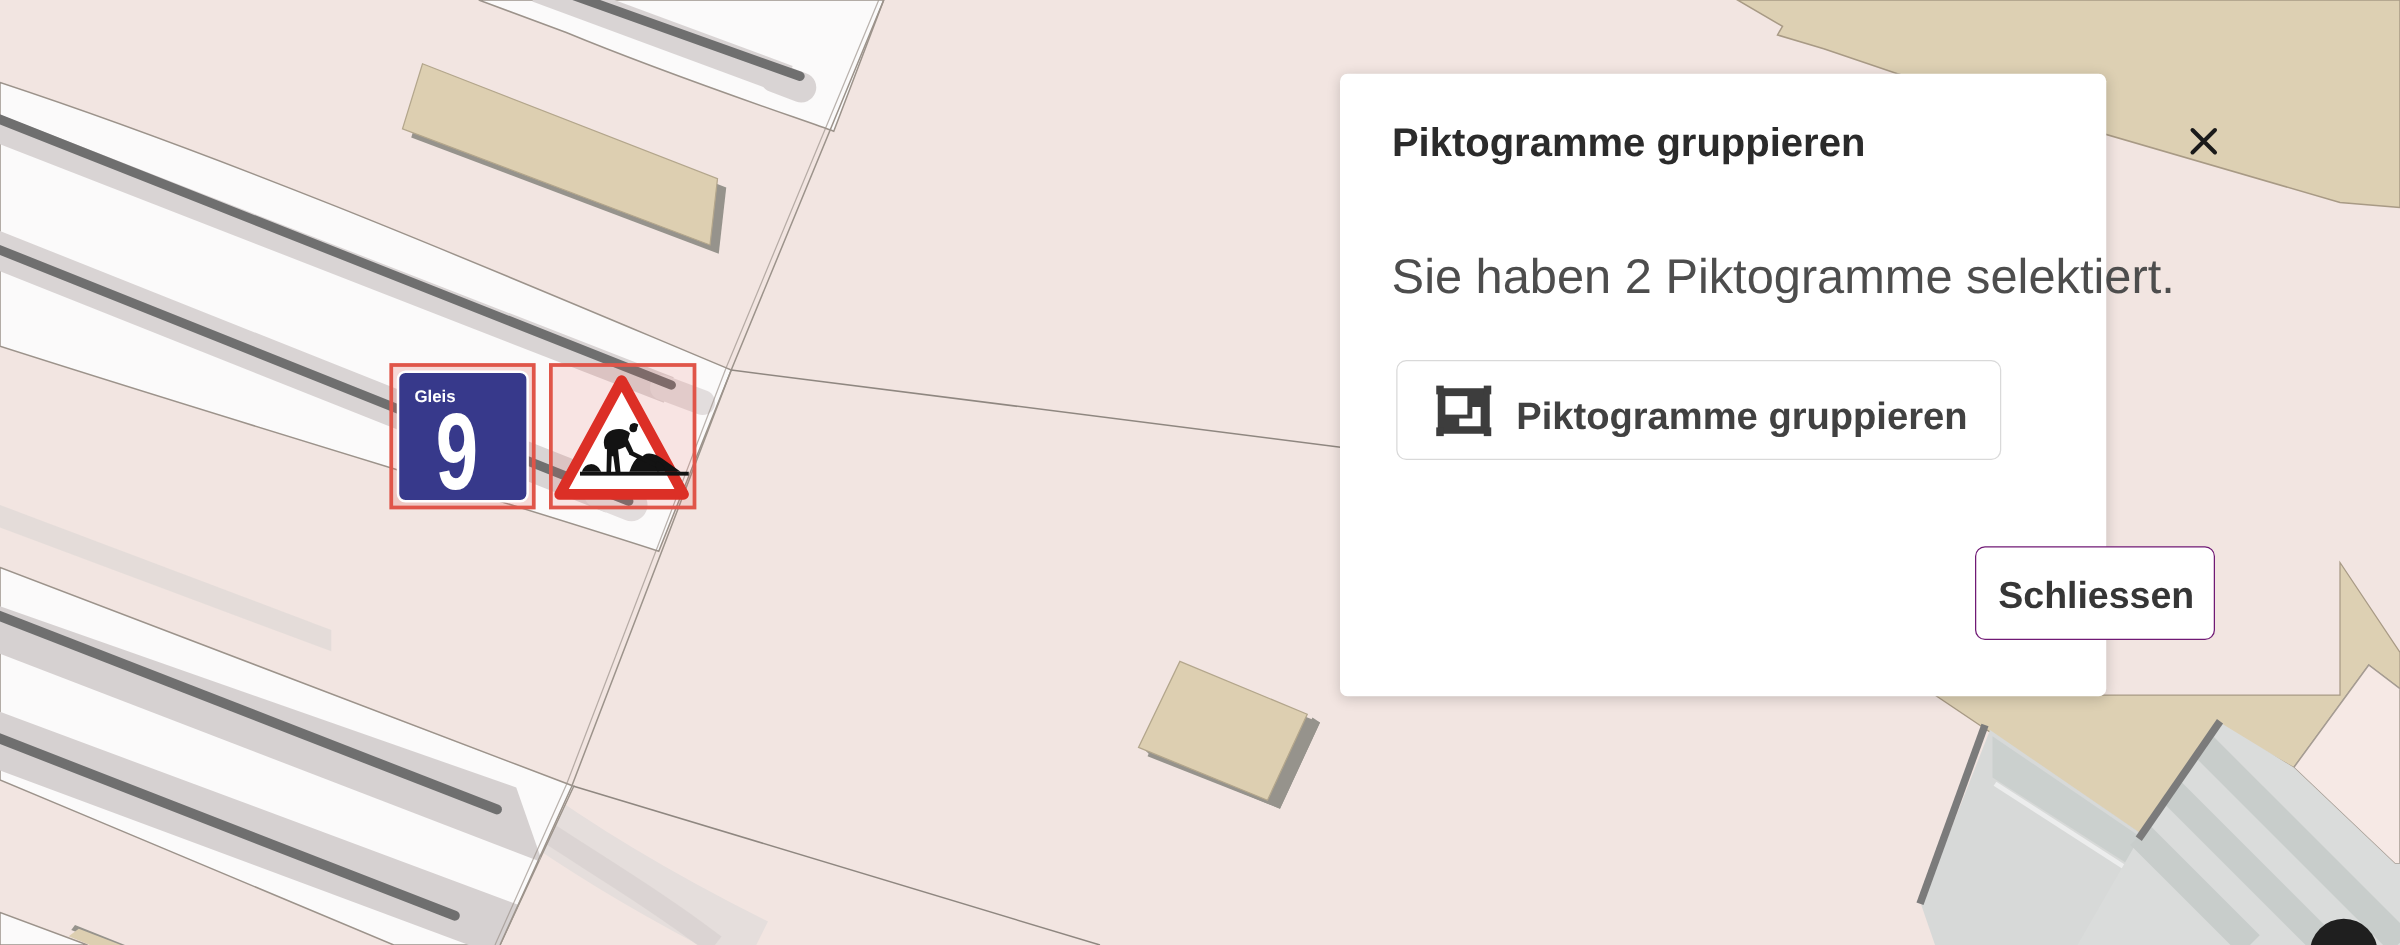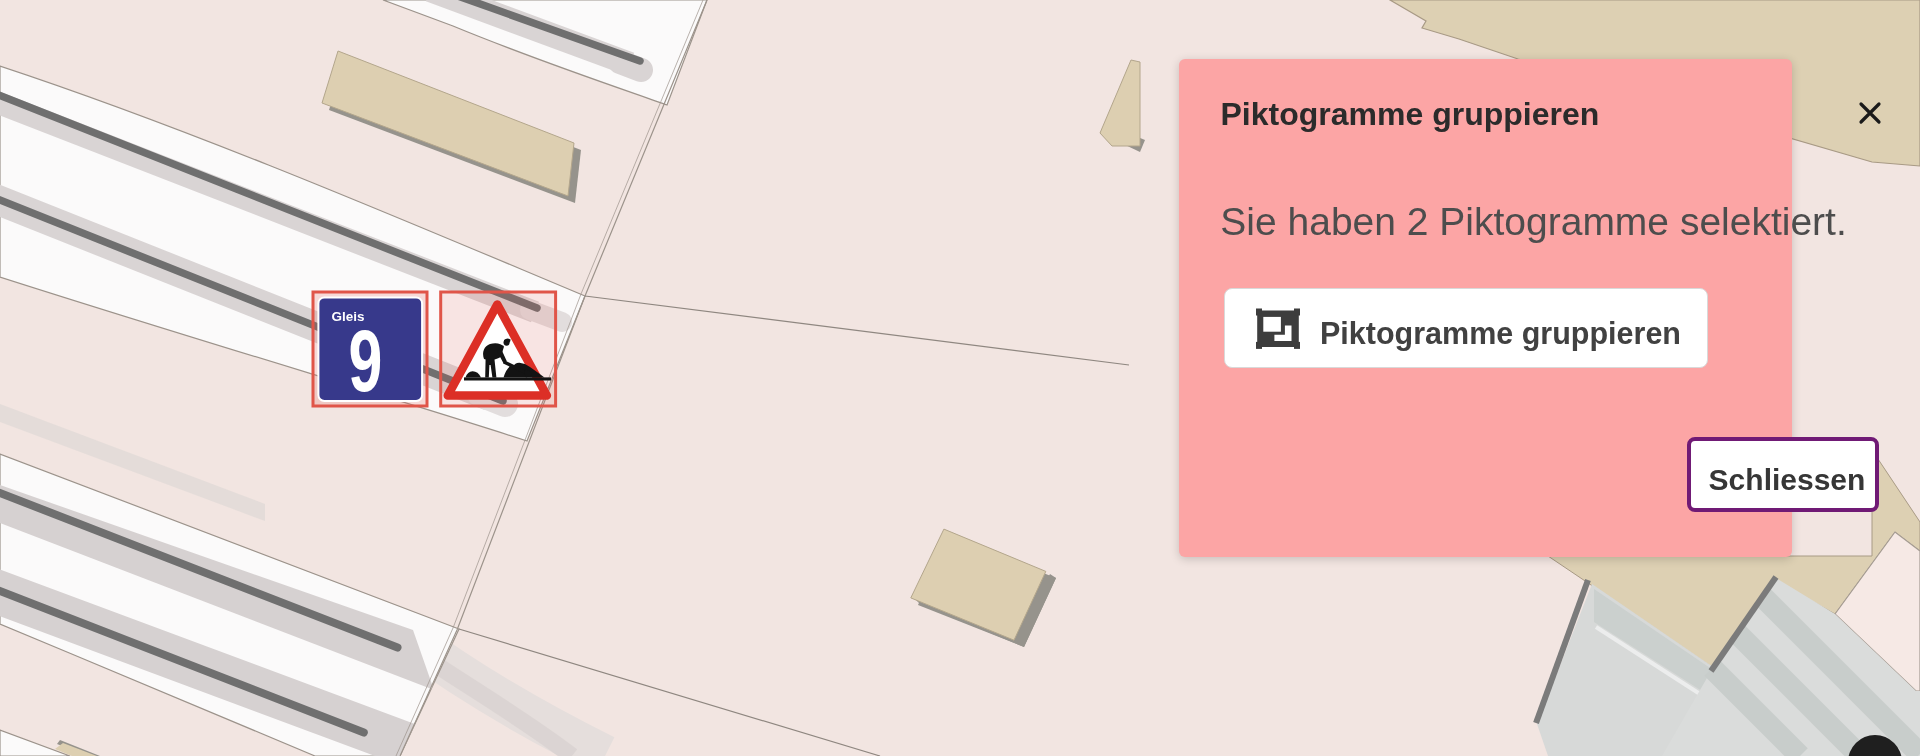--- a/index.html
+++ b/index.html
@@ -1,24 +1,24 @@
 <!DOCTYPE html>
 <html><head>
 <meta charset="utf-8">
 <style>
 html,body{margin:0;padding:0;width:1920px;height:756px;overflow:hidden;font-family:"Liberation Sans",sans-serif;}
 #stage{position:relative;width:1920px;height:756px;background:#f2e5e1;}
 #map{position:absolute;left:0;top:0;}
-#dialog{position:absolute;left:1179px;top:59px;width:613px;height:498px;background:#fca5a5;border-radius:6px;box-shadow:0 2px 10px rgba(0,0,0,.18);}
+#dialog{position:absolute;left:1072px;top:59px;width:613px;height:498px;background:#ffffff;border-radius:6px;box-shadow:0 2px 10px rgba(0,0,0,.18);}
 #dtitle{position:absolute;left:41.5px;top:36.5px;white-space:nowrap;font-size:32px;font-weight:bold;color:#2b2b2b;letter-spacing:0px;}
 #dclose{position:absolute;left:676px;top:39px;width:30px;height:30px;}
 #dbody{position:absolute;left:41.3px;top:140.7px;white-space:nowrap;font-size:39px;color:#4d4d4d;}
 #dbtn1{position:absolute;z-index:2;left:45px;top:229px;box-sizing:border-box;width:484px;height:80px;border:1px solid #d9d9d9;border-radius:8px;background:#fff;}
 #dbtn1text{position:absolute;left:95px;top:26.5px;white-space:nowrap;font-size:30.5px;font-weight:bold;color:#414141;}
-#dbtn2{position:absolute;left:508px;top:378px;box-sizing:border-box;width:192px;height:75px;border:4px solid #701a75;border-radius:8px;background:#fff;}
+#dbtn2{position:absolute;left:508px;top:378px;box-sizing:border-box;width:192px;height:75px;border:1px solid #701a75;border-radius:8px;background:#fff;}
 #dbtn2text{position:absolute;left:0;top:22px;white-space:nowrap;width:192px;text-align:center;font-size:30px;font-weight:bold;color:#363636;}
 </style>
 </head>
 <body>
 <div id="stage">
 
 <svg id="map" width="1920" height="756" viewBox="0 0 1920 756">
 
   <rect x="0" y="0" width="1920" height="756" fill="#f2e5e1"></rect>
 

